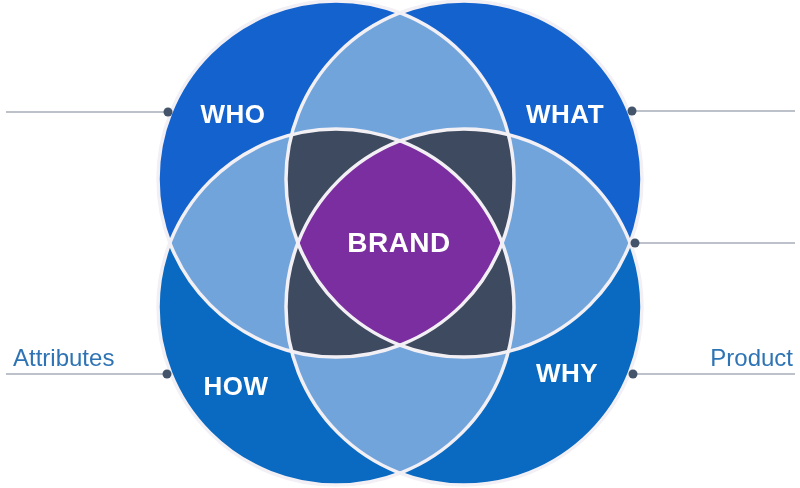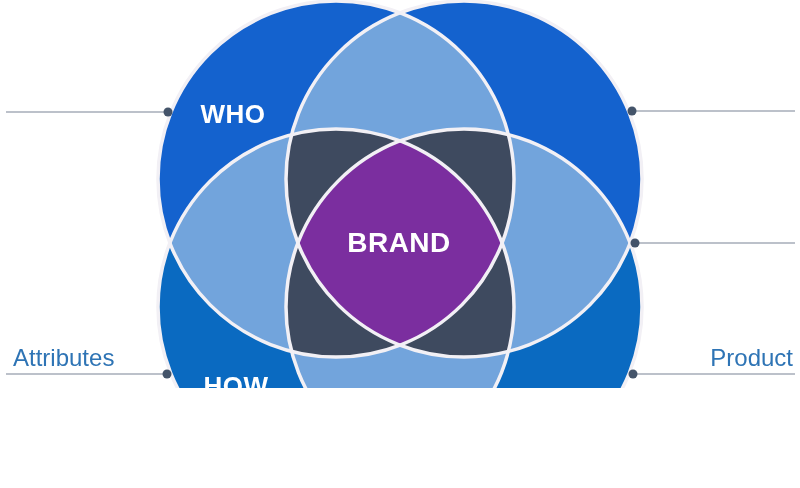--- a/index.html
+++ b/index.html
@@ -4,21 +4,21 @@
 <style>
   html, body {
     margin: 0;
     padding: 0;
     background: #ffffff;
     font-family: "Liberation Sans", sans-serif;
   }
   .stage {
     position: relative;
     width: 800px;
-    height: 388px;
+    height: 488px;
     background: #ffffff;
     overflow: hidden;
   }
   .stage svg {
     position: absolute;
     left: 0;
     top: 0;
   }
   .lbl {
     position: absolute;
@@ -146,19 +146,21 @@
     <line x1="637" y1="374" x2="795" y2="374" stroke-width="1.6" stroke="#A6ACB9"></line>
 
     <circle cx="168" cy="112" r="4.5" fill="#44546A"></circle>
     <circle cx="632" cy="111" r="4.5" fill="#44546A"></circle>
     <circle cx="635" cy="243" r="4.5" fill="#44546A"></circle>
     <circle cx="167" cy="374" r="4.5" fill="#44546A"></circle>
     <circle cx="633" cy="374" r="4.5" fill="#44546A"></circle>
   </svg>
 
   <div class="lbl circle-lbl" style="left:233px; top:114px;">WHO</div>
+  <div class="lbl circle-lbl" style="left:565px; top:114px;">WHAT</div>
   <div class="lbl circle-lbl" style="left:236px; top:374px;margin-top:12px;">HOW</div>
+  <div class="lbl circle-lbl" style="left:567px; top:373px;">WHY</div>
   <div class="lbl center-lbl" style="left:399px; top:243px;">BRAND</div>
 
   <div class="lbl callout-lbl callout-left" style="left:13px; top:345px;">Attributes</div>
   <div class="lbl callout-lbl callout-right" style="right:7px; top:345px;">Product</div>
 
 </div>
 
 </body></html>

